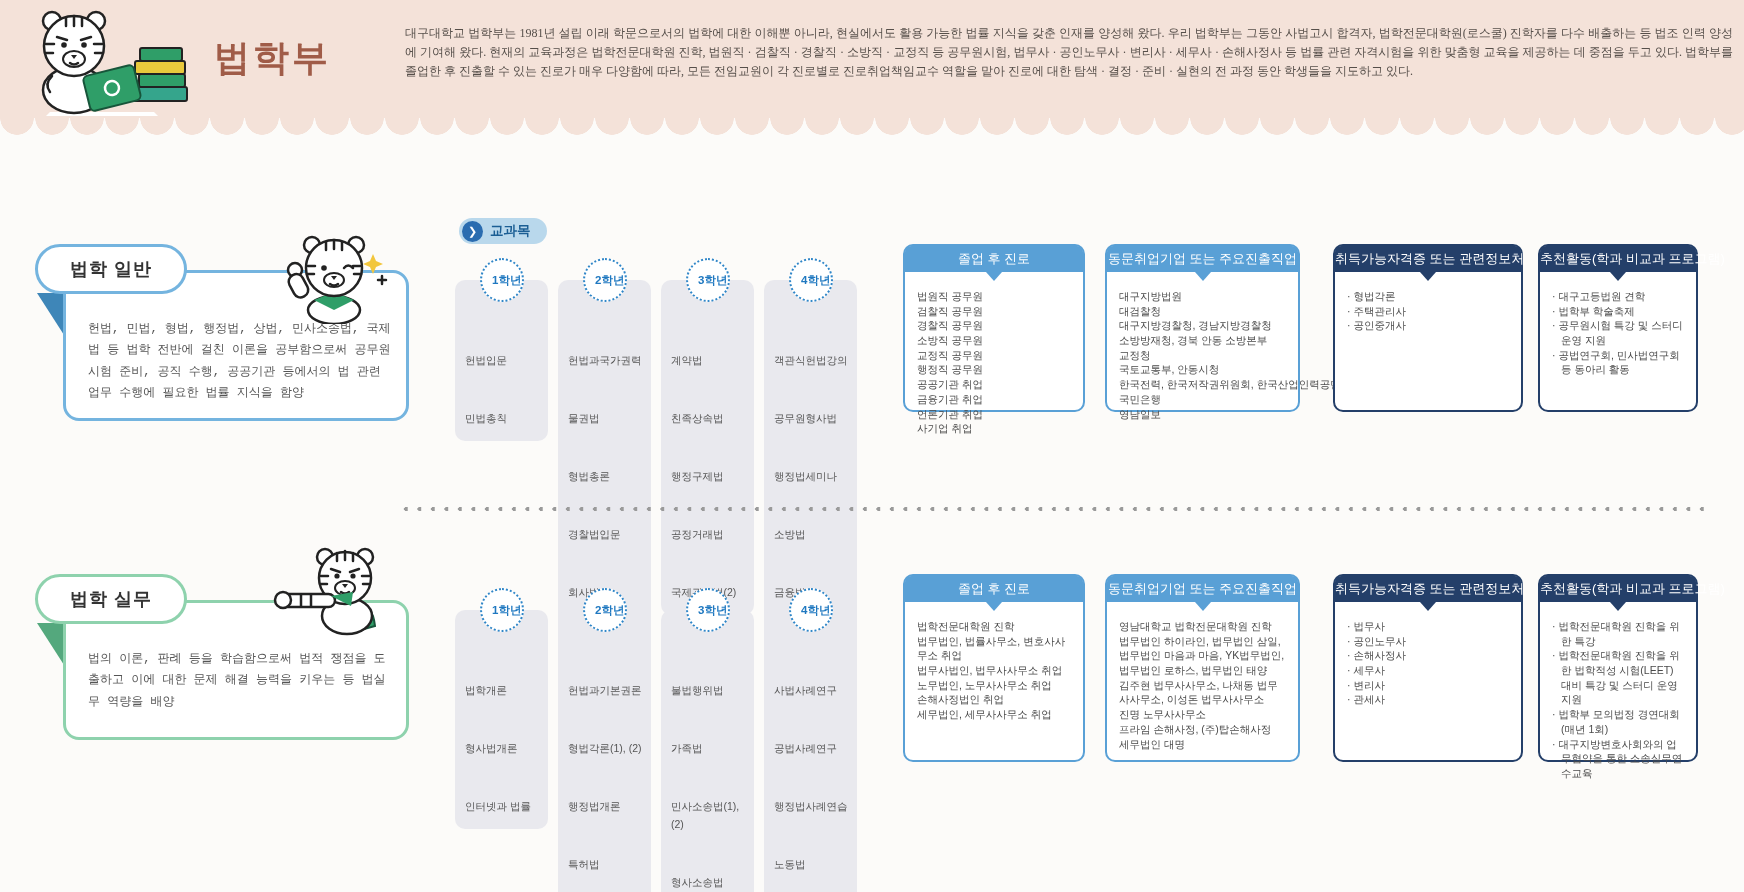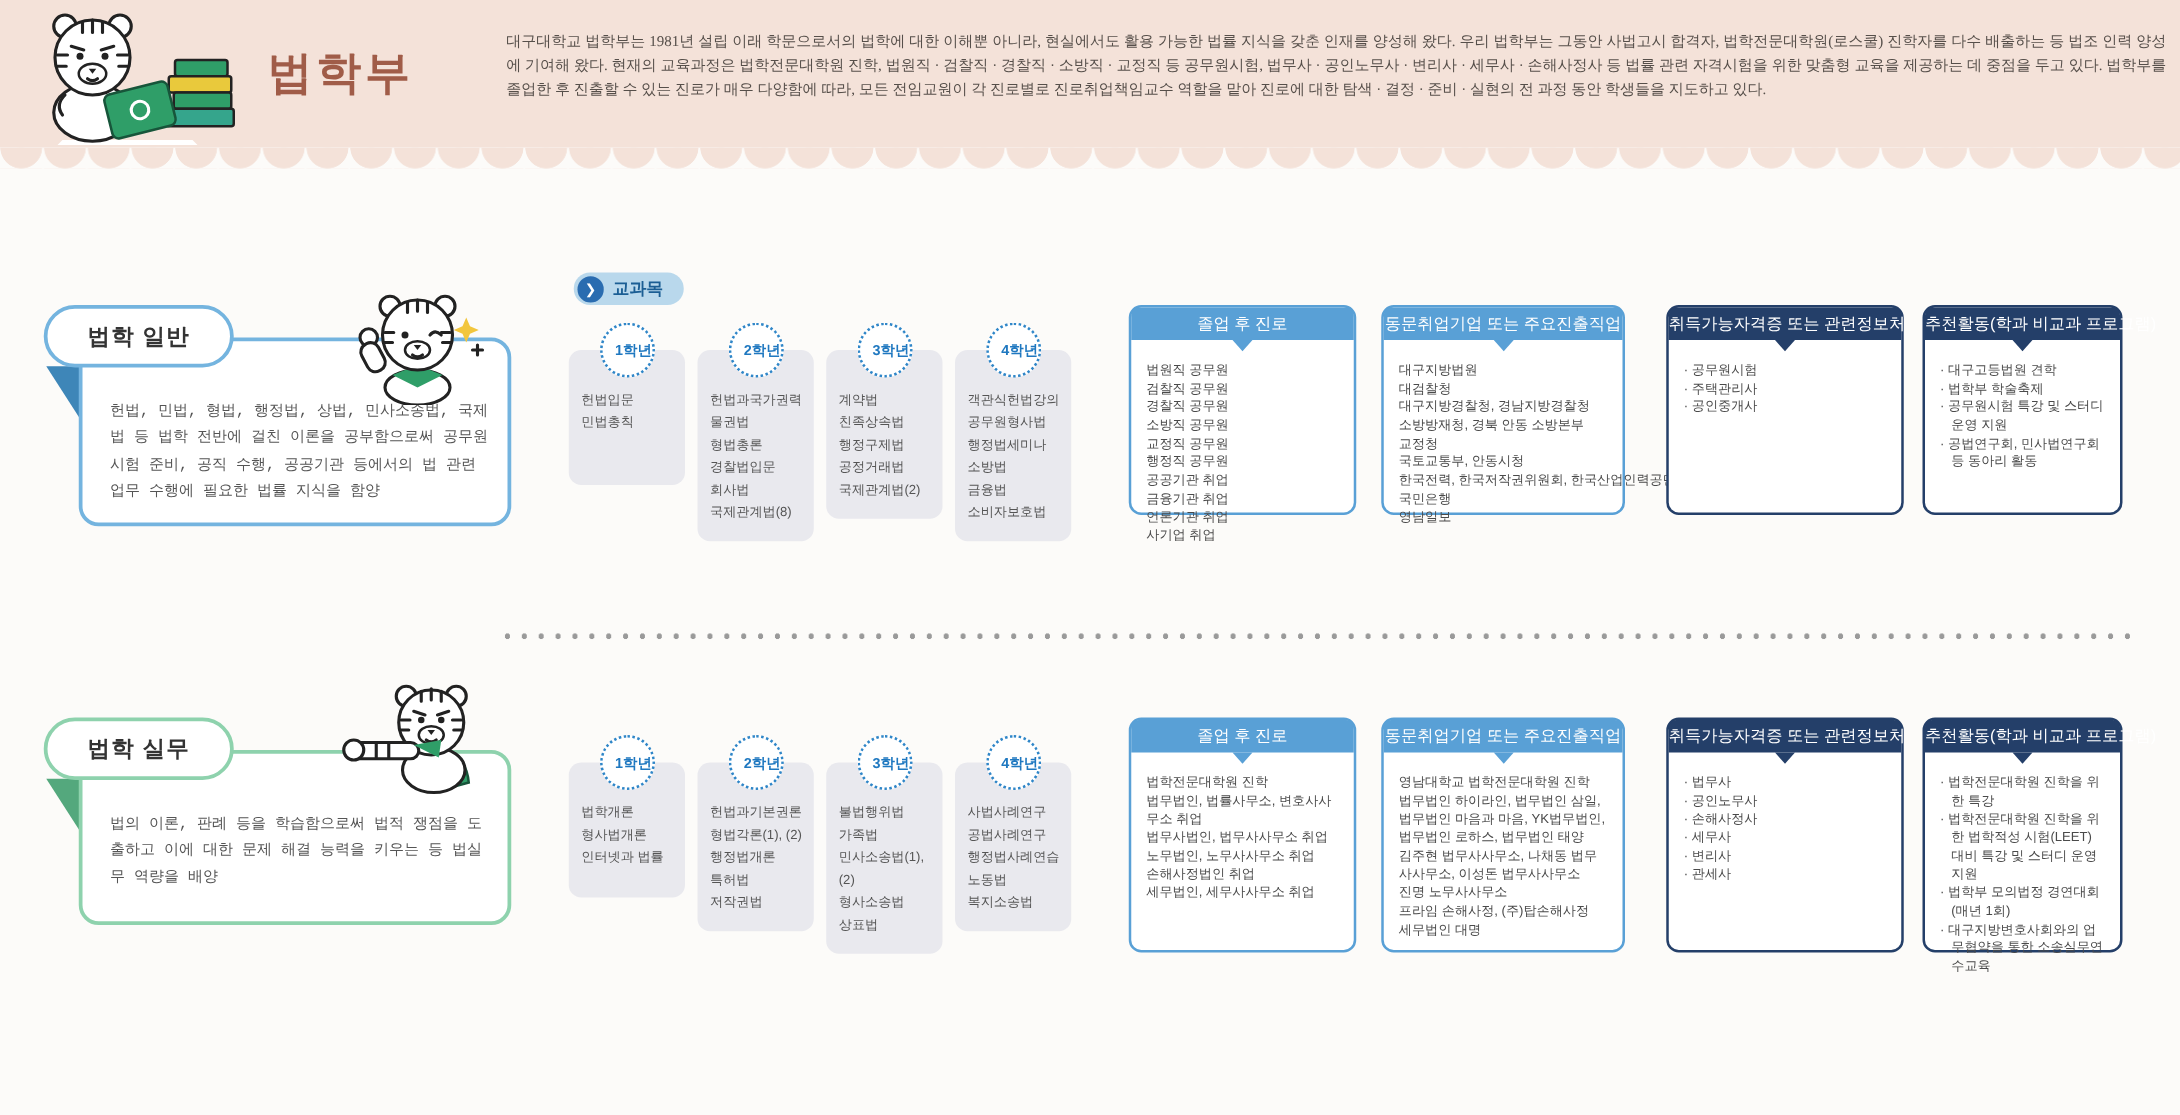--- a/index.html
+++ b/index.html
@@ -49,21 +49,21 @@
     display:flex;align-items:center;justify-content:center;font-size:11px;font-weight:bold;}
   .badge-curriculum .txt{font-size:13.5px;font-weight:bold;color:#1b5e94;}
 
   
   .columns{position:absolute;left:455px;top:40px;display:flex;gap:10px;}
   .col{position:relative;width:93px;}
   .year-badge{position:absolute;left:50%;transform:translateX(-50%);top:0;width:44px;height:44px;border-radius:50%;
     background:#fff;border:2px dotted #2f86c8;display:flex;align-items:center;justify-content:flex-end;z-index:2;}
   .year-badge span{font-size:11.5px;font-weight:bold;color:#1f78c0;}
   .course-list{margin-top:22px;background:var(--gray-box);border-radius:10px;padding:31px 6px 14px 10px;min-height:108px;}
-  .course-list .li{font-size:10.5px;color:#555;line-height:1.72;}
+  .course-list .li{font-size:10.5px;color:#555;line-height:1.72;margin-top:40px;}
 
   
   .info-box{position:absolute;top:26px;background:#fff;border:2px solid var(--hdr);border-radius:10px;}
   .info-box .hdr{position:relative;background:var(--hdr);color:#fff;font-weight:normal;font-size:13px;text-align:center;
     height:26px;line-height:26px;border-radius:6px 6px 0 0;white-space:nowrap;}
   .info-box .hdr::after{content:"";position:absolute;left:50%;top:100%;transform:translateX(-50%);
     border:8px solid transparent;border-top:9px solid var(--hdr);border-bottom:none;}
   .info-box .bd{padding:17px 11px 8px 12px;}
   .info-box .bd .li{font-size:10.5px;color:#4a4a4a;line-height:1.4;}
   .ib-careers{left:903px;width:182px;height:168px;--hdr:var(--blue-hdr);}
@@ -229,21 +229,21 @@
           <div class="li">교정청</div>
           <div class="li">국토교통부, 안동시청</div>
           <div class="li">한국전력, 한국저작권위원회, 한국산업인력공단</div>
           <div class="li">국민은행</div>
           <div class="li">영남일보</div>
         </div>
     </div>
     <div class="info-box ib-certs">
       <div class="hdr">취득가능자격증 또는 관련정보처</div>
       <div class="bd dotted">
-          <div class="li">공무원시험</div>
+          <div class="li">형법각론</div>
           <div class="li">주택관리사</div>
           <div class="li">공인중개사</div>
         </div>
     </div>
     <div class="info-box ib-acts">
       <div class="hdr">추천활동(학과 비교과 프로그램)</div>
       <div class="bd dotted">
           <div class="li">대구고등법원 견학</div>
           <div class="li">법학부 학술축제</div>
           <div class="li">공무원시험 특강 및 스터디 운영 지원</div>

